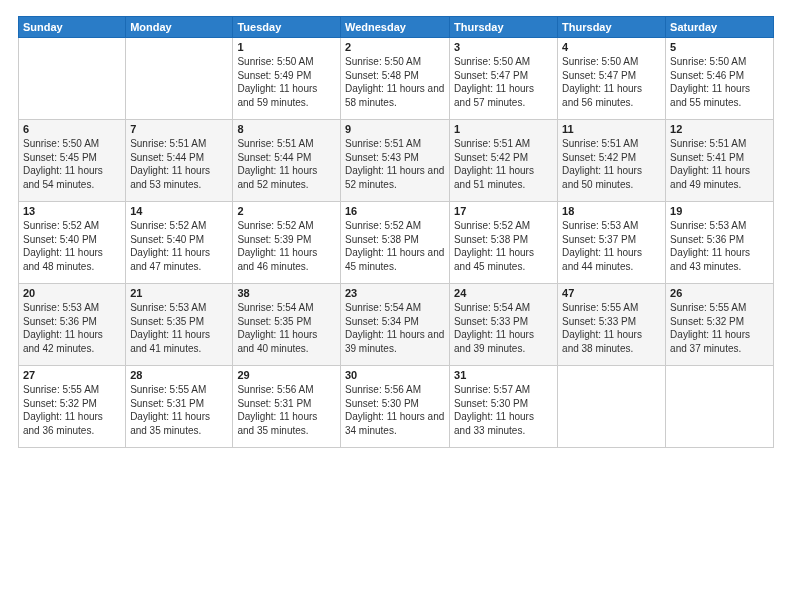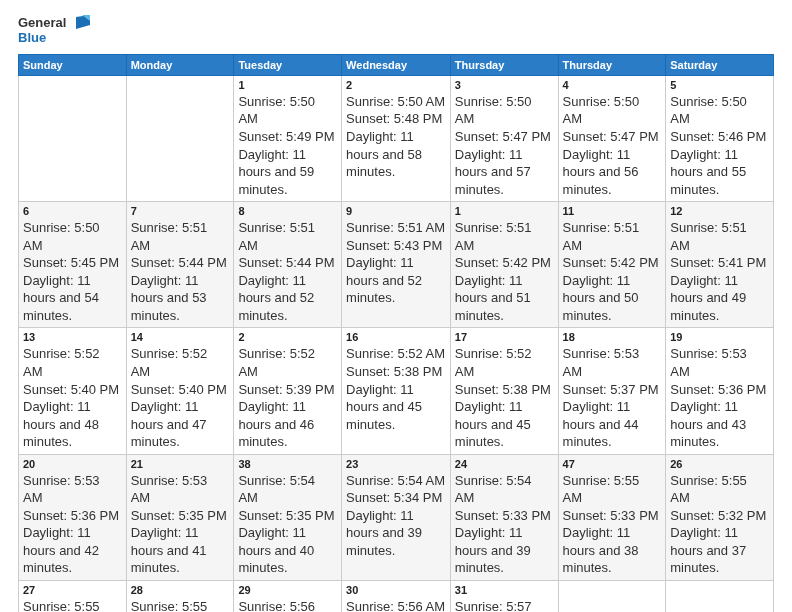--- a/index.html
+++ b/index.html
@@ -65,50 +65,32 @@
       background: #f5f5f5;
     }
     .day-number {
       font-size: 11px;
       font-weight: bold;
       color: #222;
       display: block;
       margin-bottom: 2px;
     }
     .day-info {
-      font-size: 13px;
+      font-size: 10px;
       color: #333;
       line-height: 1.35;
     }
     .empty-cell {
       background: #fff !important;
     }
   </style>
 </head>
 <body>
 
 <div class="page">
-  <div class="header">
-    <div class="logo">
-  <div style="display:flex;align-items:center;">
-    <div>
-      <div style="font-size:13px;font-weight:bold;color:#333;line-height:1.15;">General</div>
-      <div style="font-size:13px;font-weight:bold;color:#1a6fb5;line-height:1.15;">Blue</div>
-    </div>
-    <svg width="22" height="28" viewBox="0 0 22 28" style="margin-left:2px;margin-top:-4px;">
-      <polygon points="8,2 22,0 22,10 8,14" fill="#1a6fb5"></polygon>
-      <polygon points="14,0 22,0 22,6" fill="#5bb8e8"></polygon>
-    </svg>
-  </div>
-</div>
-    <div class="title-block">
-      <div class="month-title"></div>
-      <div class="location"></div>
-    </div>
-  </div>
 
   <table class="calendar">
     <thead>
       <tr>
       <th>Sunday</th>
           <th>Monday</th>
           <th>Tuesday</th>
           <th>Wednesday</th>
           <th>Thursday</th>
           <th>Thursday</th>

